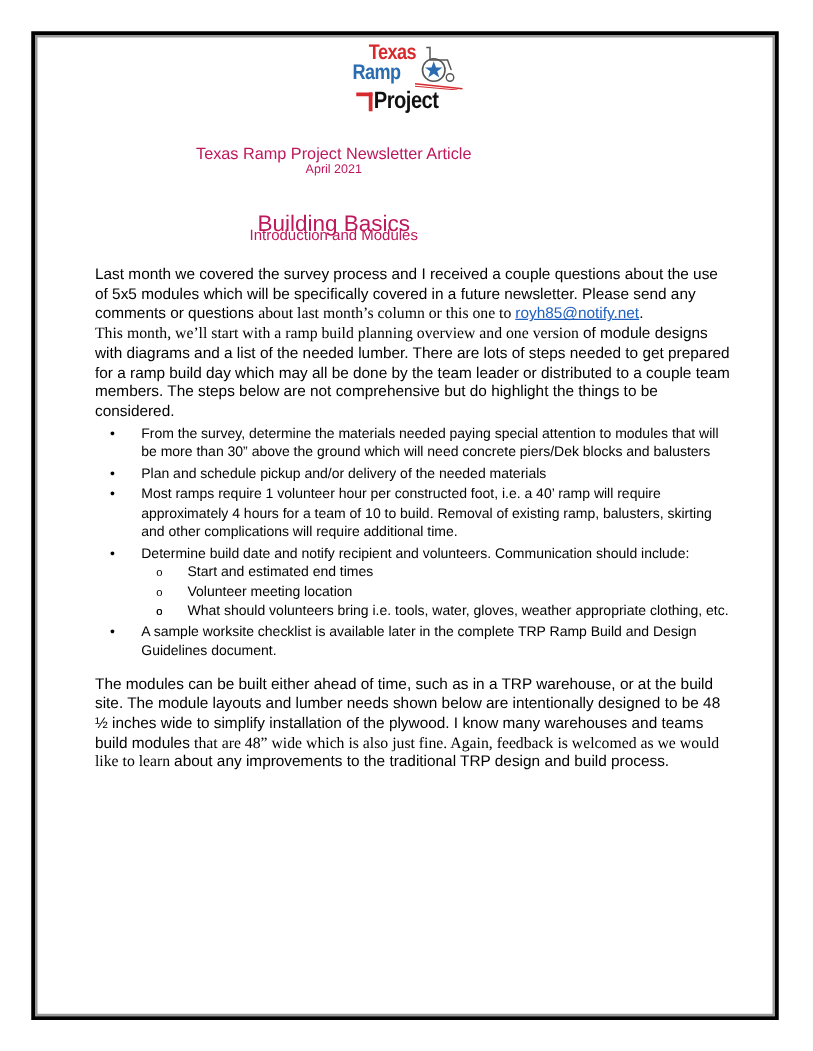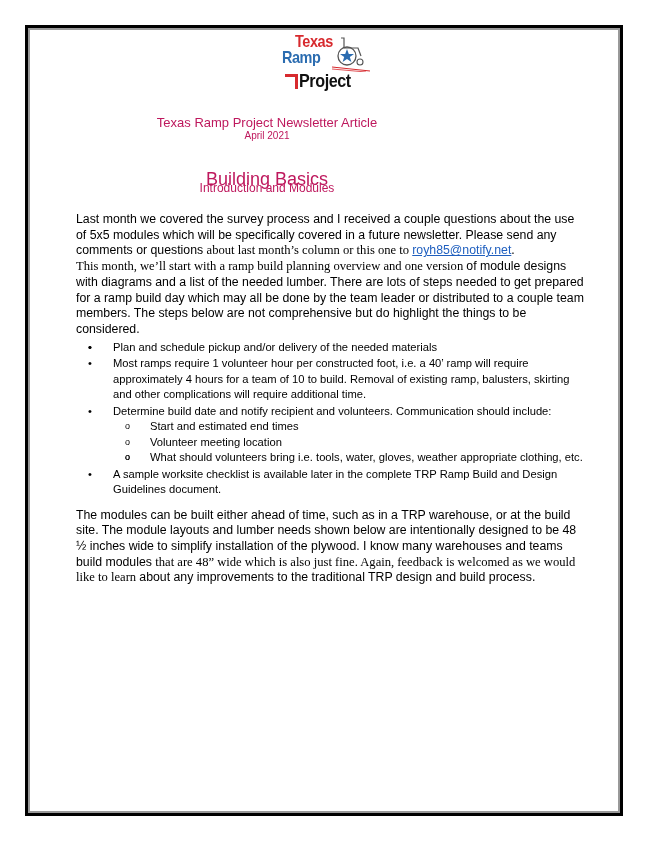--- a/index.html
+++ b/index.html
@@ -55,21 +55,21 @@
 <div class="center hdr-date">April 2021</div>
 
 <div class="center art-title">Building Basics</div>
 <div class="center art-sub">Introduction and Modules</div>
 
 <div class="body" style="top:212px;">
   <p class="p"><span>Last month we covered the survey process and I received a couple questions about the use of 5x5 modules which will be specifically covered in a future newsletter. Please send any comments or questions </span><span class="serif">about last month’s column or this one to </span><a href="#">royh85@notify.net</a><span>.</span></p>
   <p class="p"><span class="serif">This month, we’ll start with a ramp build planning overview and one version </span><span>of module designs with diagrams and a list of the needed lumber. There are lots of steps needed to get prepared for a ramp build day which may all be done by the team leader or distributed to a couple team members. The steps below are not comprehensive but do highlight the things to be considered.</span></p>
 
   <ul class="bullets">
-    <li><span class="bul">•</span></li>
+    <li><span class="bul">•</span><span>From the survey, determine the materials needed paying special attention to modules that will be more than 30” above the ground which will need concrete piers/Dek blocks and balusters</span></li>
     <li><span class="bul">•</span><span>Plan and schedule pickup and/or delivery of the needed materials</span></li>
     <li><span class="bul">•</span><span>Most ramps require 1 volunteer hour per constructed foot, i.e. a 40’ ramp will require approximately 4 hours for a team of 10 to build. Removal of existing ramp, balusters, skirting and other complications will require additional time.</span></li>
     <li><span class="bul">•</span><span>Determine build date and notify recipient and volunteers.  Communication should include:</span>
       <ul class="sub">
         <li><span class="bul">o</span><span>Start and estimated end times</span></li>
         <li><span class="bul">o</span><span>Volunteer meeting location</span></li>
         <li><span class="bul">o</span></li>
         <li><span class="bul">o</span><span>What should volunteers bring i.e. tools, water, gloves, weather appropriate clothing, etc.</span></li>
       </ul>
     </li>

